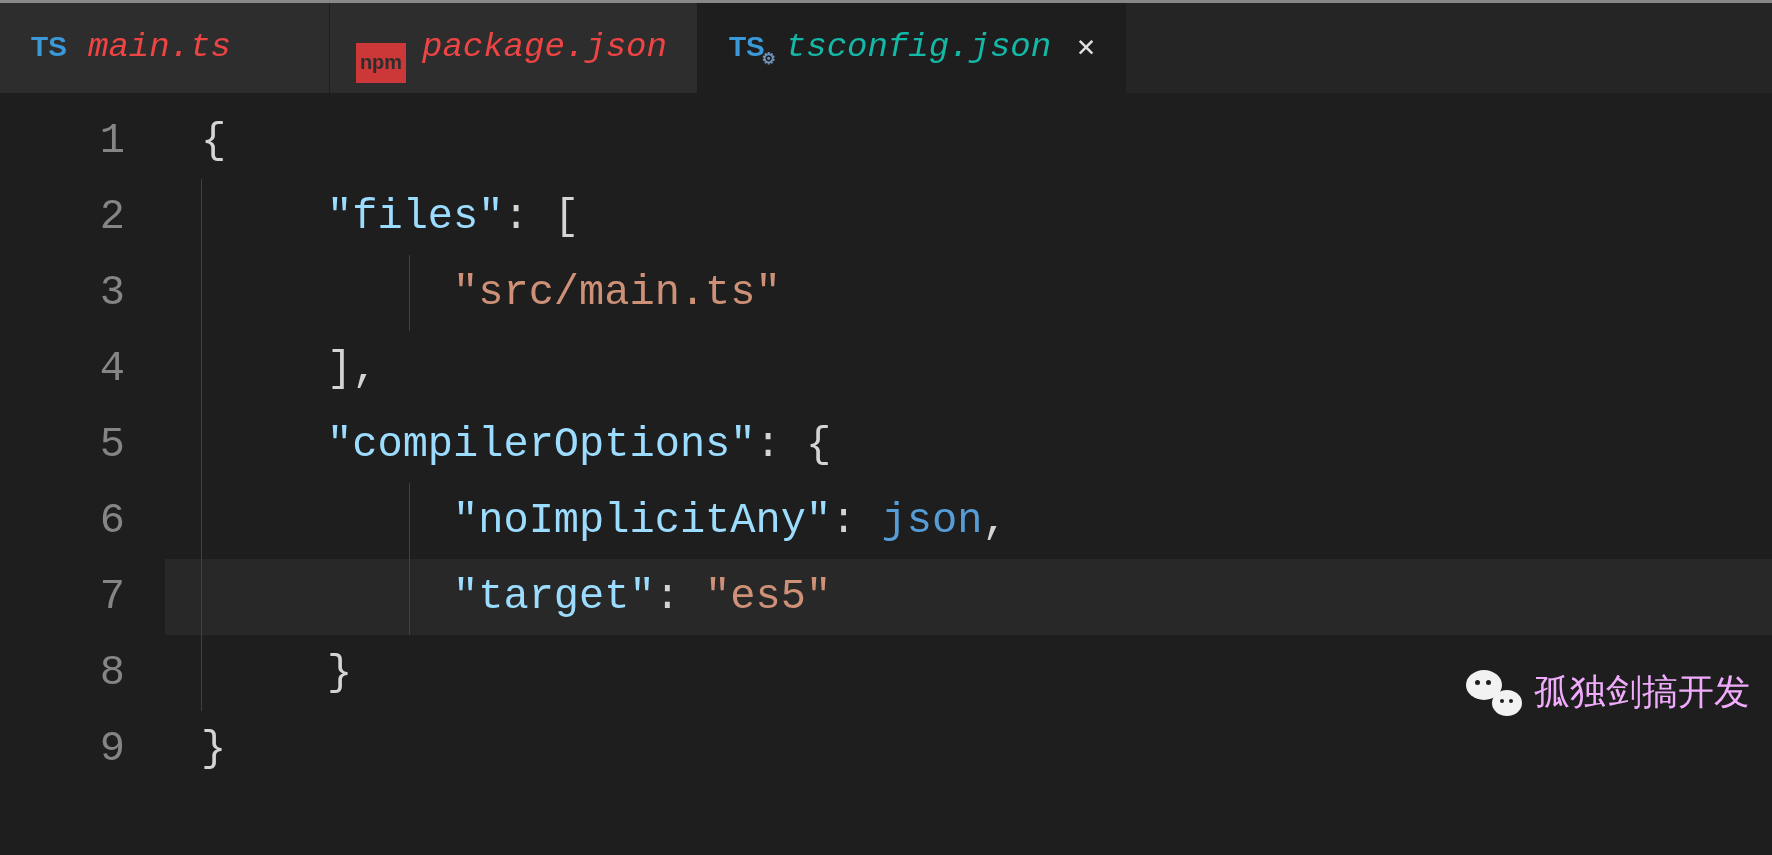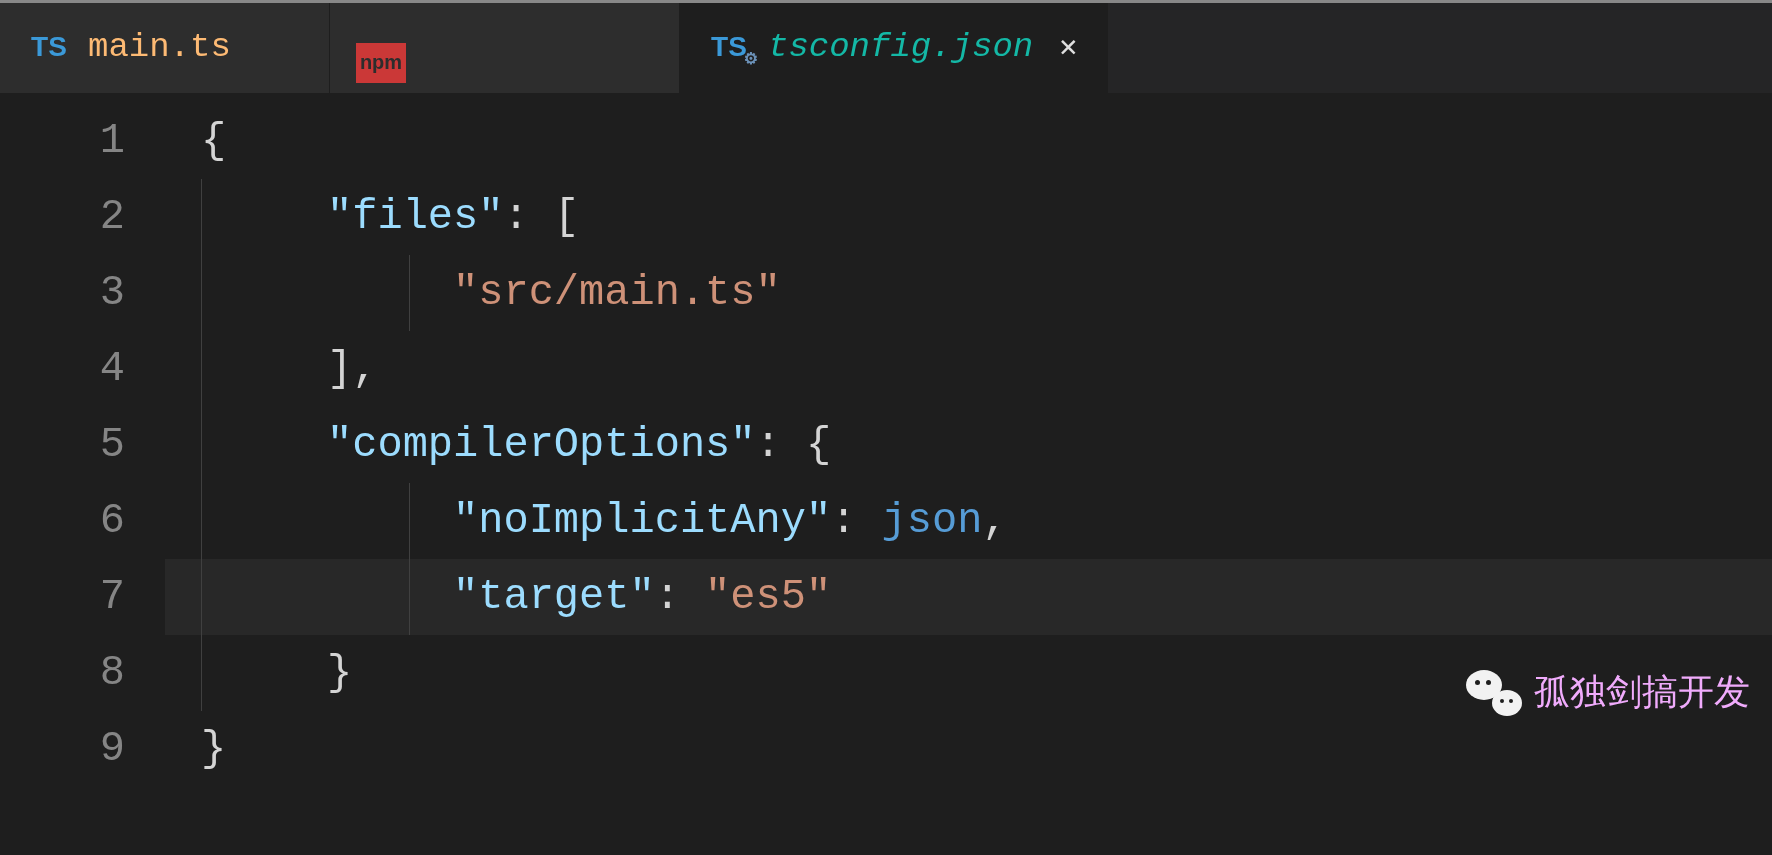--- a/index.html
+++ b/index.html
@@ -29,21 +29,22 @@
     background: #2d2d2d;
     border-right: 1px solid #1e1e1e;
     cursor: pointer;
     min-width: 280px;
   }
   .tab.wide1 { min-width: 330px; }
   .tab.wide2 { min-width: 350px; }
   .tab.active { background: #1e1e1e; }
   .tab-label {
     font-size: 34px;
-    color: #fdba74;
+    color: #ef4444;
+    font-style: italic;
     white-space: nowrap;
   }
   .tab.active .tab-label { color: #14b8a6; font-style: italic; }
   .tab .close {
     color: #e0e0e0;
     font-size: 30px;
     font-weight: bold;
     margin-left: 10px;
   }
   .ts-icon {
@@ -194,20 +195,21 @@
 
 <div class="top-border"></div>
 
 <div class="tab-bar">
   <div class="tab wide1">
     <span class="ts-icon">TS</span>
     <span class="tab-label">main.ts</span>
   </div>
   <div class="tab wide2">
     <span class="npm-icon">npm</span>
+    <span class="tab-label">package.json</span>
   </div>
   <div class="tab active">
     <span class="ts-icon gear">TS</span>
     <span class="tab-label">tsconfig.json</span>
     <span class="close">✕</span>
   </div>
 </div>
 
 <div class="editor">
   <div class="gutter">

